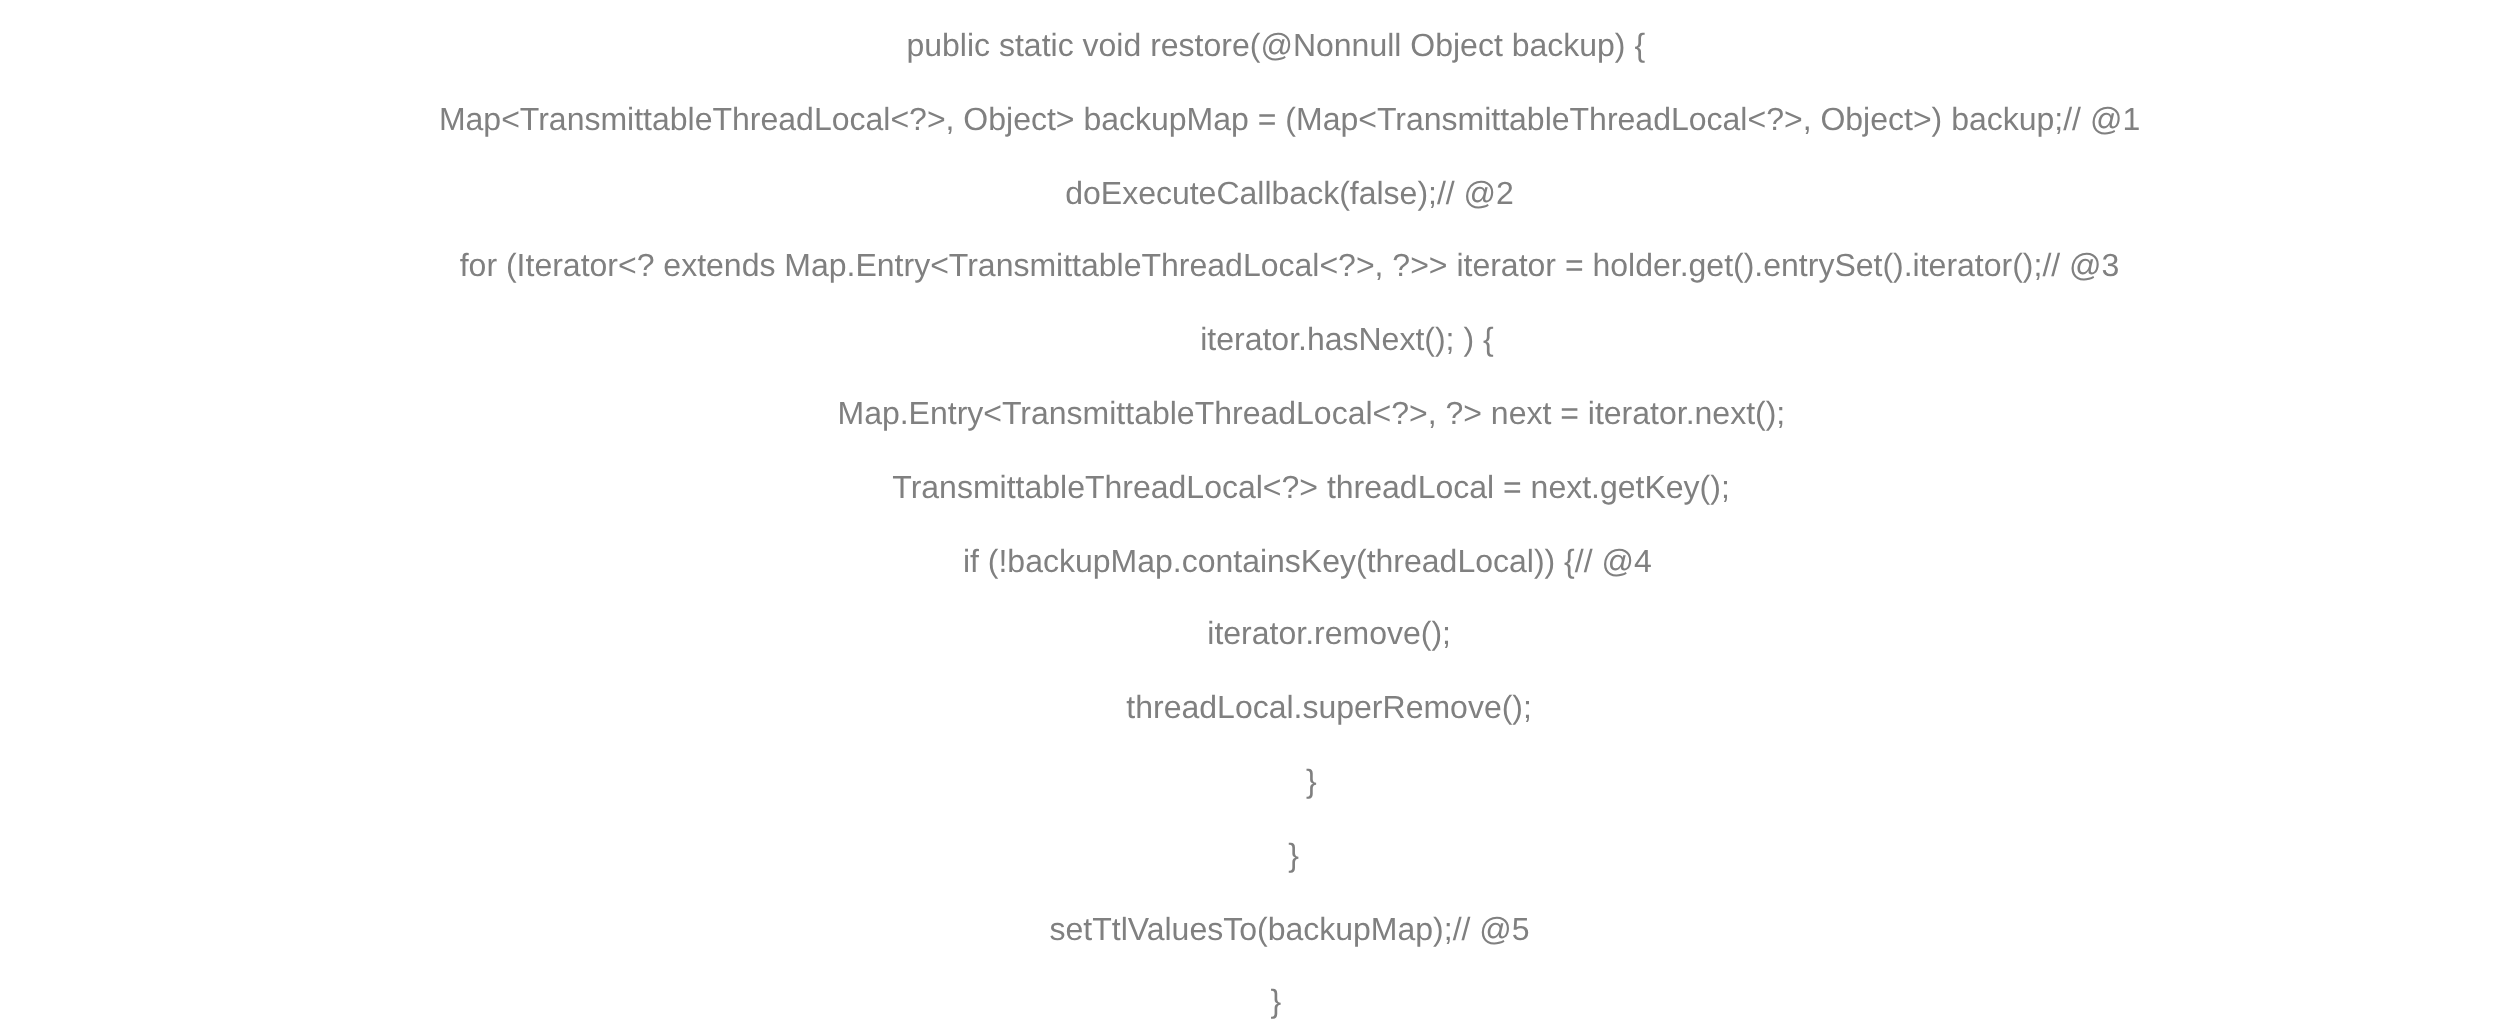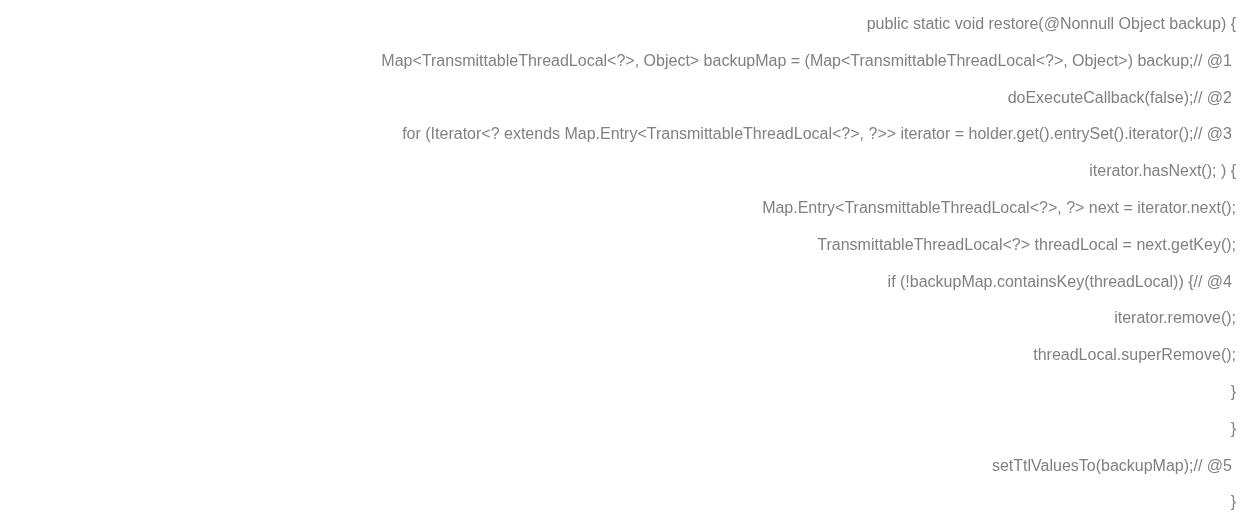--- a/index.html
+++ b/index.html
@@ -15,21 +15,21 @@
     font-size: 16px;
     color: #808080;
     line-height: 2.3;
     padding: 6px 22px;
   }
   .code-block {
     white-space: pre;
   }
   .line {
     display: flex;
-    justify-content: flex-end;
+    justify-content: center;
     align-items: baseline;
   }
   .line .lhs {
     white-space: pre;
   }
   .line .rhs {
     white-space: pre;
     padding-right: 4px;
   }
 </style>

